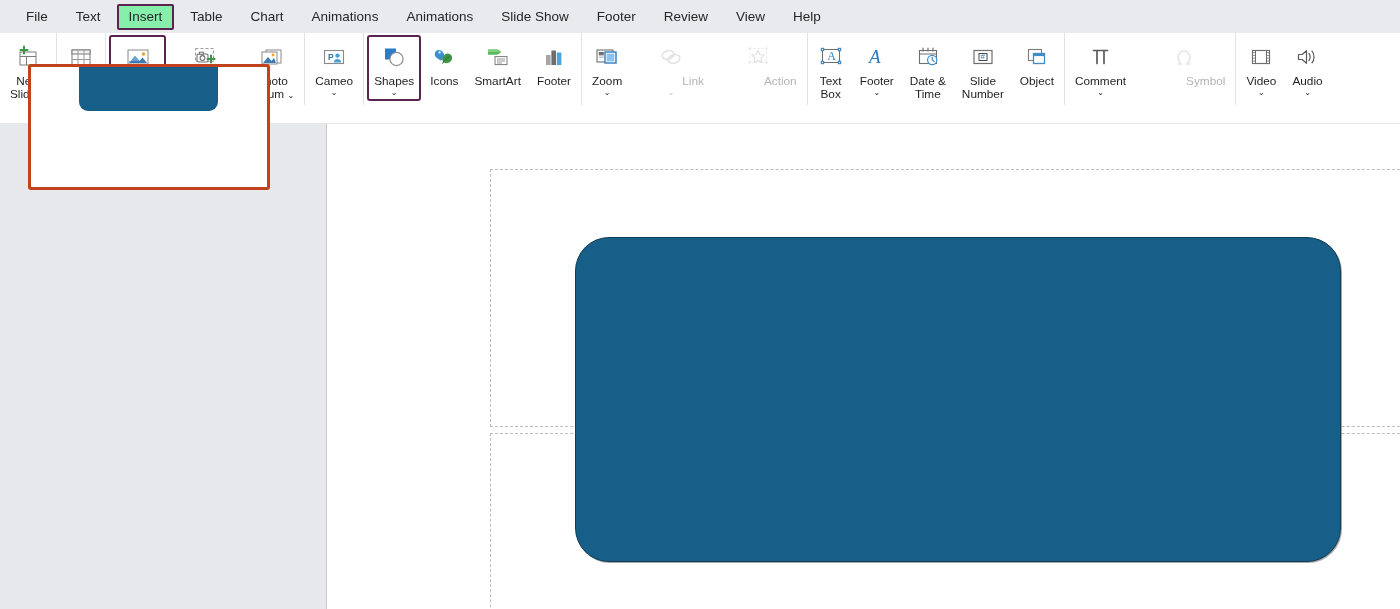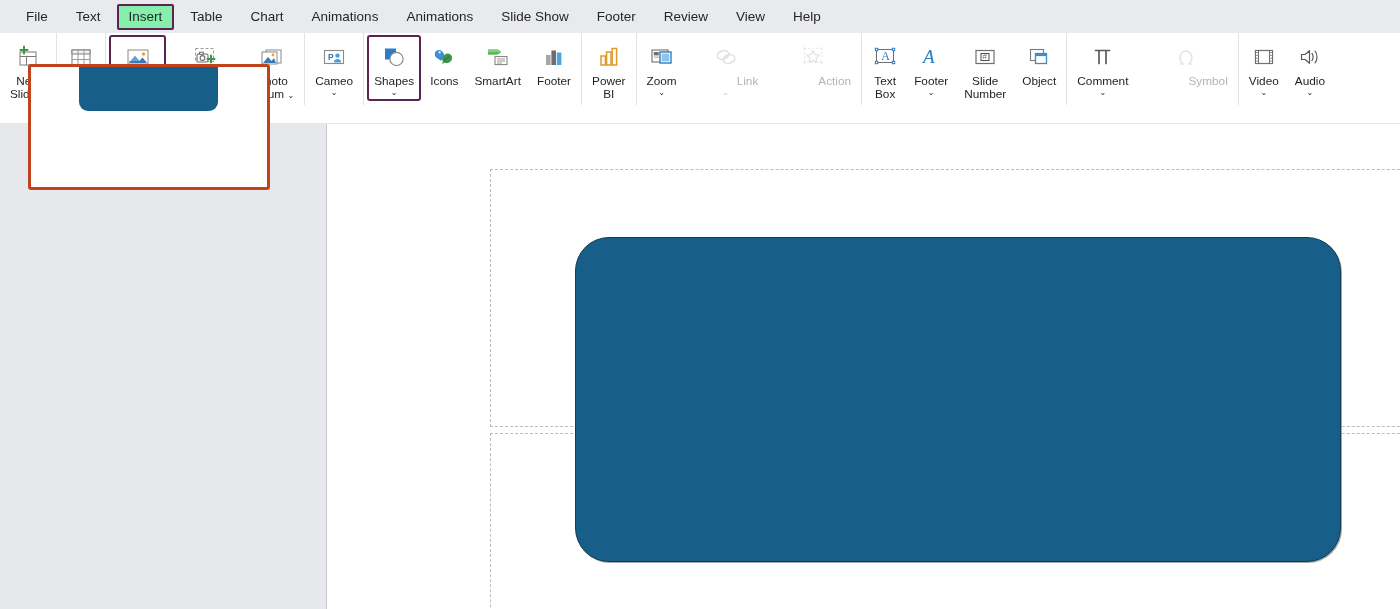--- a/index.html
+++ b/index.html
@@ -260,33 +260,20 @@
                 <rect x="15.8" y="8.5" width="4.6" height="12.5" fill="#4aa5e0"></rect>
               </svg>
             </div>
             <div class="lbl">Footer</div>
           </div>
         </div>
         <div class="grp">
           <div class="btn">
             <div class="ico">
               <svg width="26" height="26" viewBox="0 0 26 26" xmlns="http://www.w3.org/2000/svg">
-                <rect x="5" y="12" width="4.4" height="9" fill="none" stroke="#e09a2b" stroke-width="1.5"></rect>
-                <rect x="10.6" y="8" width="4.4" height="13" fill="none" stroke="#e09a2b" stroke-width="1.5"></rect>
-                <rect x="16.2" y="4.5" width="4.4" height="16.5" fill="none" stroke="#e09a2b" stroke-width="1.5"></rect>
-              </svg>
-            </div>
-            <div class="lbl">Power
-BI</div>
-          </div>
-        </div>
-        <div class="grp">
-          <div class="btn">
-            <div class="ico">
-              <svg width="26" height="26" viewBox="0 0 26 26" xmlns="http://www.w3.org/2000/svg">
                 <rect x="3" y="6" width="16" height="12" fill="#fff" stroke="#6f6f6f" stroke-width="1.1"></rect>
                 <rect x="4.8" y="8" width="5" height="3.4" fill="#6f6f6f"></rect>
                 <rect x="4.8" y="12.6" width="5" height="1" fill="#a6a6a6"></rect>
                 <rect x="11" y="8" width="11" height="11" fill="#fff" stroke="#2e7cc4" stroke-width="1.4"></rect>
                 <rect x="12.6" y="9.6" width="7.8" height="7.8" fill="#8ec2ea"></rect>
               </svg>
             </div>
             <div class="lbl">Zoom</div>
             <div class="caret">⌄</div>
           </div>
@@ -330,20 +317,33 @@
 Box</div>
           </div>
           <div class="btn">
             <div class="ico">
               <svg width="26" height="26" viewBox="0 0 26 26" xmlns="http://www.w3.org/2000/svg">
                 <text x="5" y="19" font-family="Liberation Serif, serif" font-size="19" font-style="italic" fill="#2e7cc4">A</text>
               </svg>
             </div>
             <div class="lbl">Footer</div>
             <div class="caret">⌄</div>
+          </div>
+          <div class="btn">
+            <div class="ico">
+              <svg width="26" height="26" viewBox="0 0 26 26" xmlns="http://www.w3.org/2000/svg">
+                <rect x="4.5" y="6.5" width="17" height="13" fill="#fff" stroke="#6f6f6f" stroke-width="1.1"></rect>
+                <line x1="4.5" y1="10" x2="21.5" y2="10" stroke="#6f6f6f" stroke-width="1"></line>
+                <path d="M8 4v3M13 4v3M18 4v3" stroke="#6f6f6f" stroke-width="1.2" stroke-linecap="round"></path>
+                <circle cx="17.2" cy="16" r="4.6" fill="#fff" stroke="#3c8dc8" stroke-width="1.2"></circle>
+                <path d="M17.2 13.2V16l2 1.3" stroke="#3c8dc8" stroke-width="1.2" fill="none" stroke-linecap="round"></path>
+              </svg>
+            </div>
+            <div class="lbl">Date &amp;
+Time</div>
           </div>
           <div class="btn">
             <div class="ico">
               <svg width="26" height="26" viewBox="0 0 26 26" xmlns="http://www.w3.org/2000/svg">
                 <rect x="4" y="6.5" width="18" height="13" fill="#fff" stroke="#6f6f6f" stroke-width="1.2"></rect>
                 <rect x="9" y="9.5" width="8" height="7" fill="#fff" stroke="#4a4a4a" stroke-width="1"></rect>
                 <text x="10.5" y="15.3" font-family="Liberation Sans, sans-serif" font-size="8" fill="#2e7cc4">#</text>
               </svg>
             </div>
             <div class="lbl">Slide

